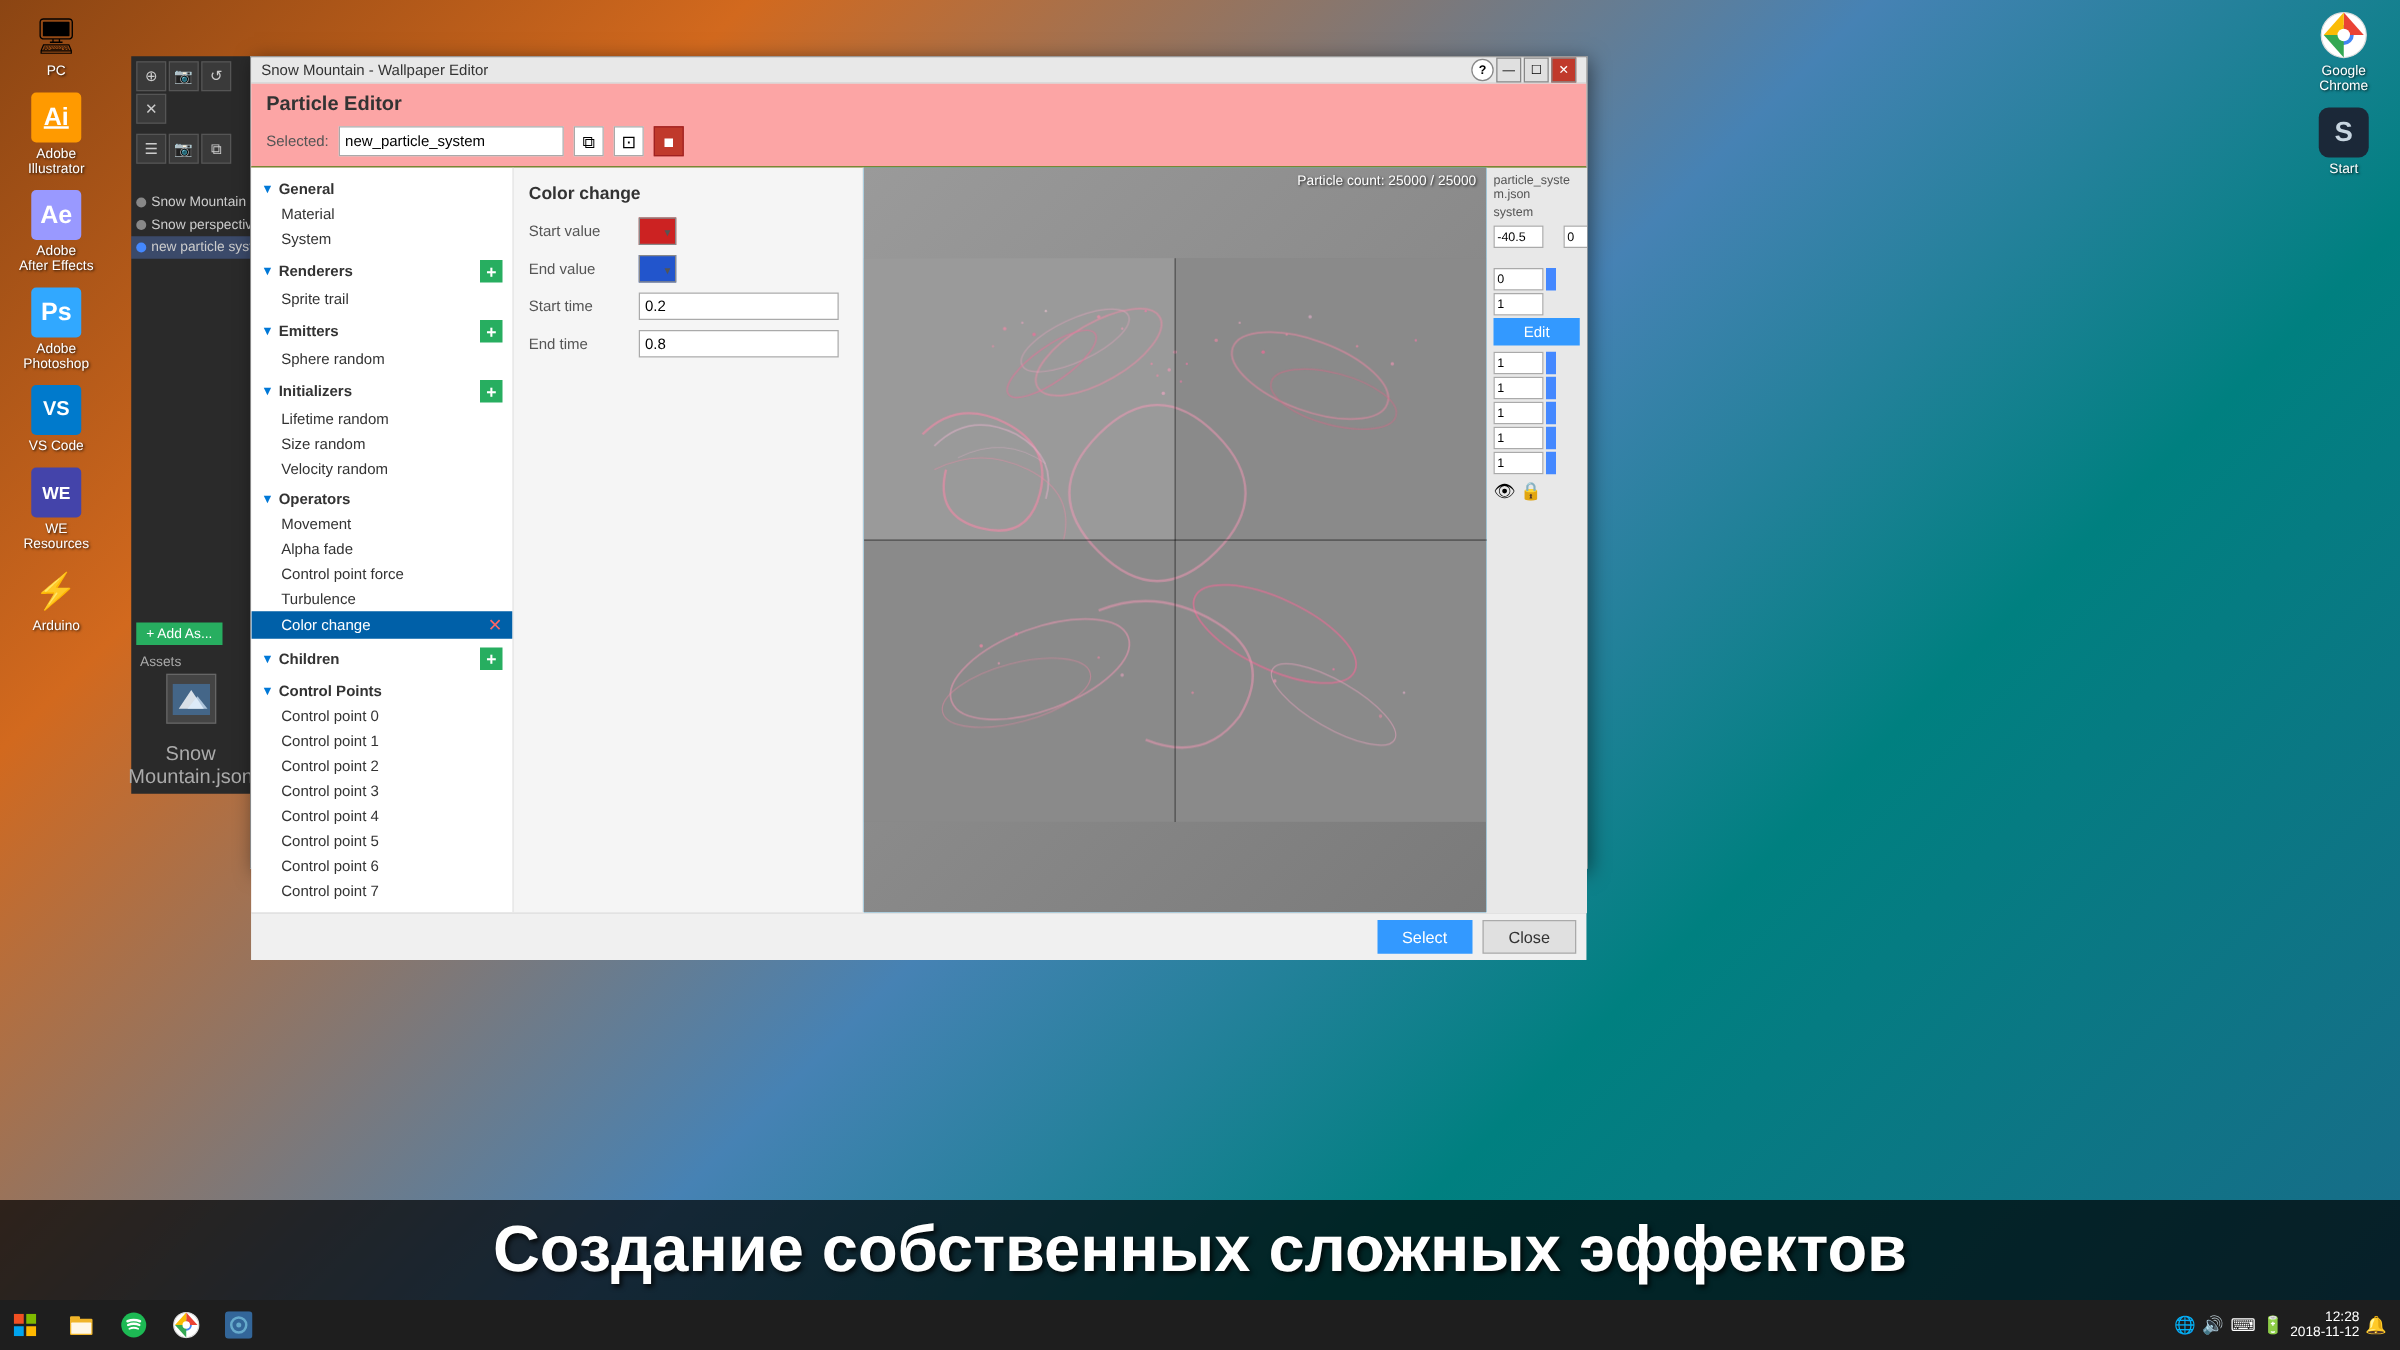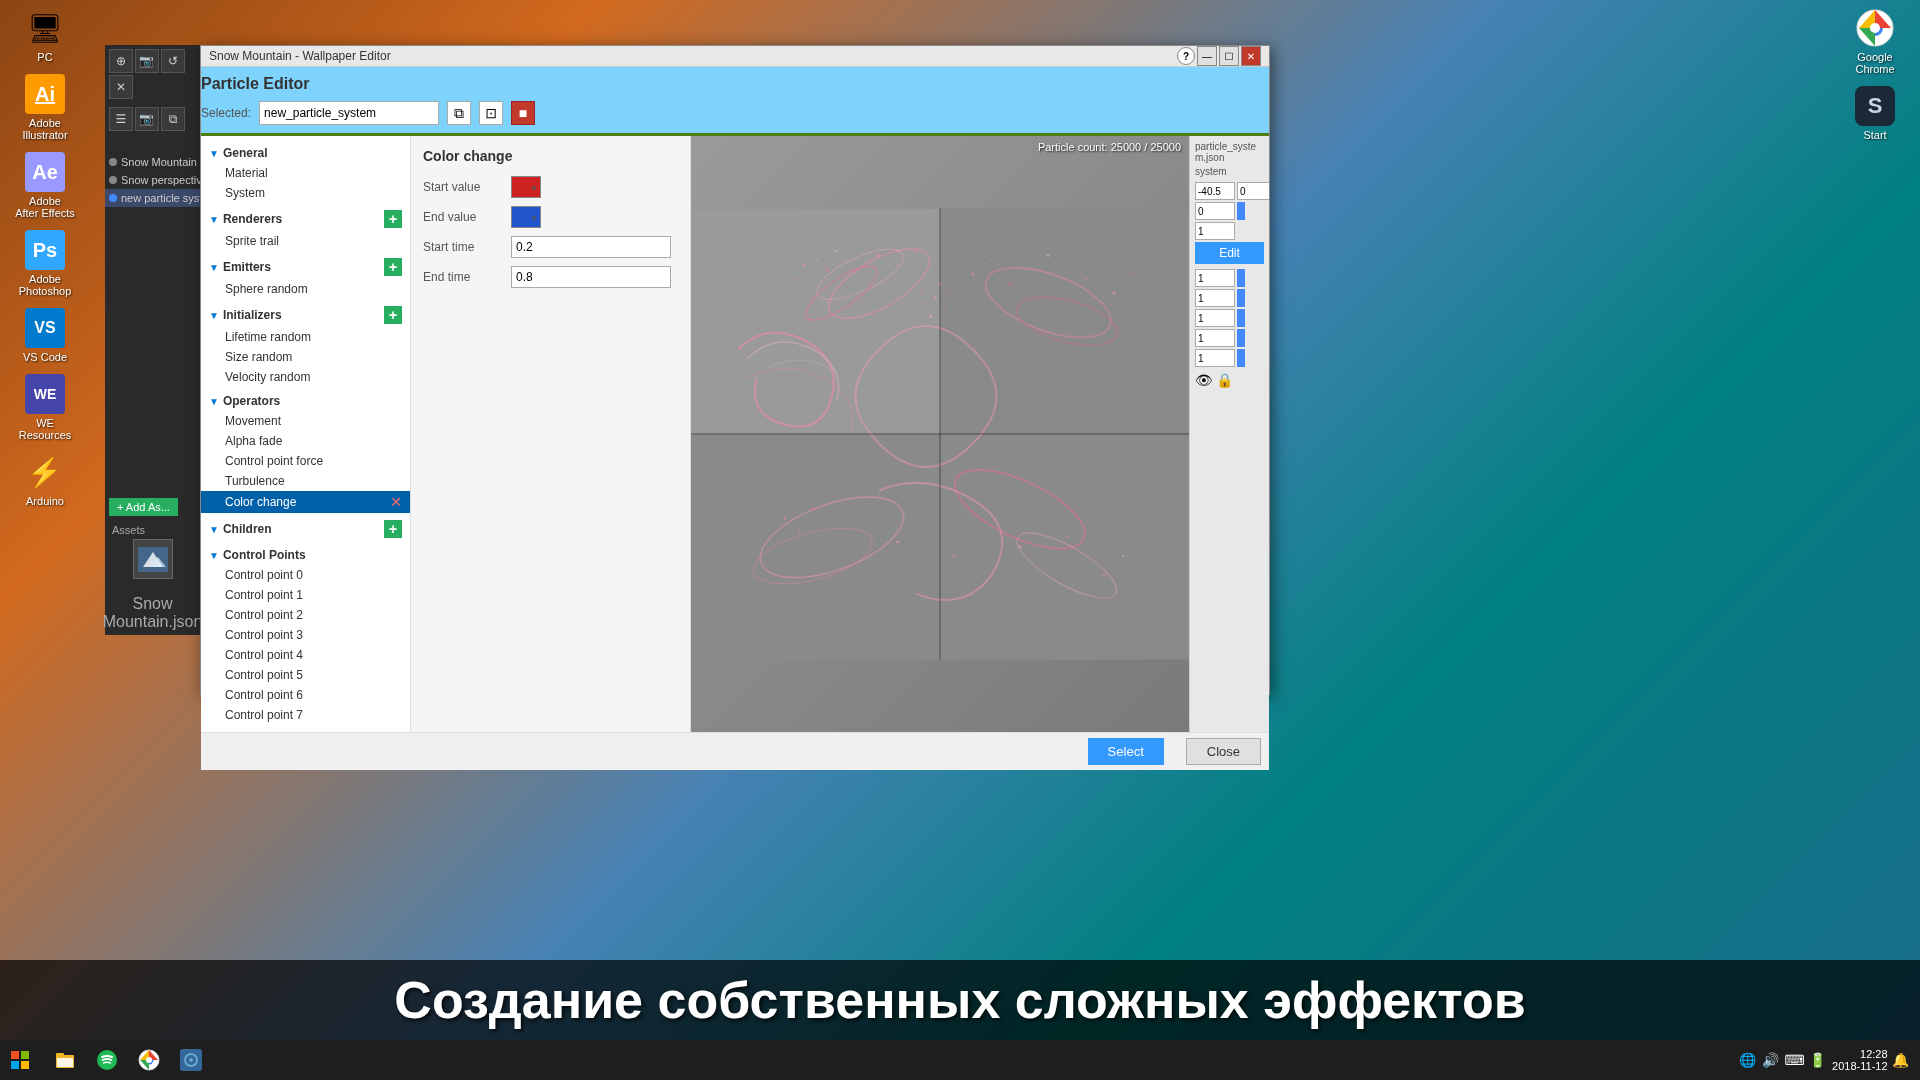--- a/index.html
+++ b/index.html
@@ -236,23 +236,23 @@
 
     
     .particle-editor {
       flex: 1;
       display: flex;
       flex-direction: column;
       background: #f5f5f5;
     }
 
     .pe-header {
-      padding: 8px 0;
-      background: #7dd3fc;
-      border-bottom: 3px solid #4d7c0f;
+      padding: 8px 12px;
+      background: #fca5a5;
+      border-bottom: 1px solid #4d7c0f;
     }
 
     .pe-title {
       font-size: 16px;
       font-weight: bold;
       color: #333;
     }
 
     .pe-selected-row {
       display: flex;
@@ -477,21 +477,21 @@
       margin-bottom: 5px;
     }
 
     
     .pe-bottom {
       padding: 5px 8px;
       background: #f0f0f0;
       border-top: 1px solid #ddd;
       display: flex;
       justify-content: flex-end;
-      gap: 22px;
+      gap: 8px;
     }
 
     .btn-select {
       background: #3399ff;
       color: #fff;
       border: none;
       padding: 5px 20px;
       font-size: 13px;
       cursor: pointer;
     }
@@ -899,21 +899,21 @@
             <div class="particle-count">Particle count: 25000 / 25000</div>
           </div>
         </div>
 
         <div class="right-panel">
           <div style="font-size:10px;color:#555;margin-bottom:3px;word-break:break-all;">particle_system.json</div>
           <div style="display:flex;align-items:center;gap:3px;margin-bottom:5px;">
             <span style="font-size:10px;color:#555;">system</span>
           </div>
 
-          <div style="display:flex;gap:2px;margin-bottom:2px;">
+          <div style="display:flex;gap:16px;margin-bottom:16px;">
             <input type="text" value="-40.5" class="right-panel-input" style="">
             <input type="text" value="0" class="right-panel-input" style="">
           </div>
           <div style="display:flex;gap:2px;margin-bottom:2px;">
             <input type="text" value="0" class="right-panel-input" style="">
             <div style="width:8px;background:#4488ff;height:18px;"></div>
           </div>
           <div style="display:flex;gap:2px;margin-bottom:2px;">
             <input type="text" value="1" class="right-panel-input" style="">
           </div>

